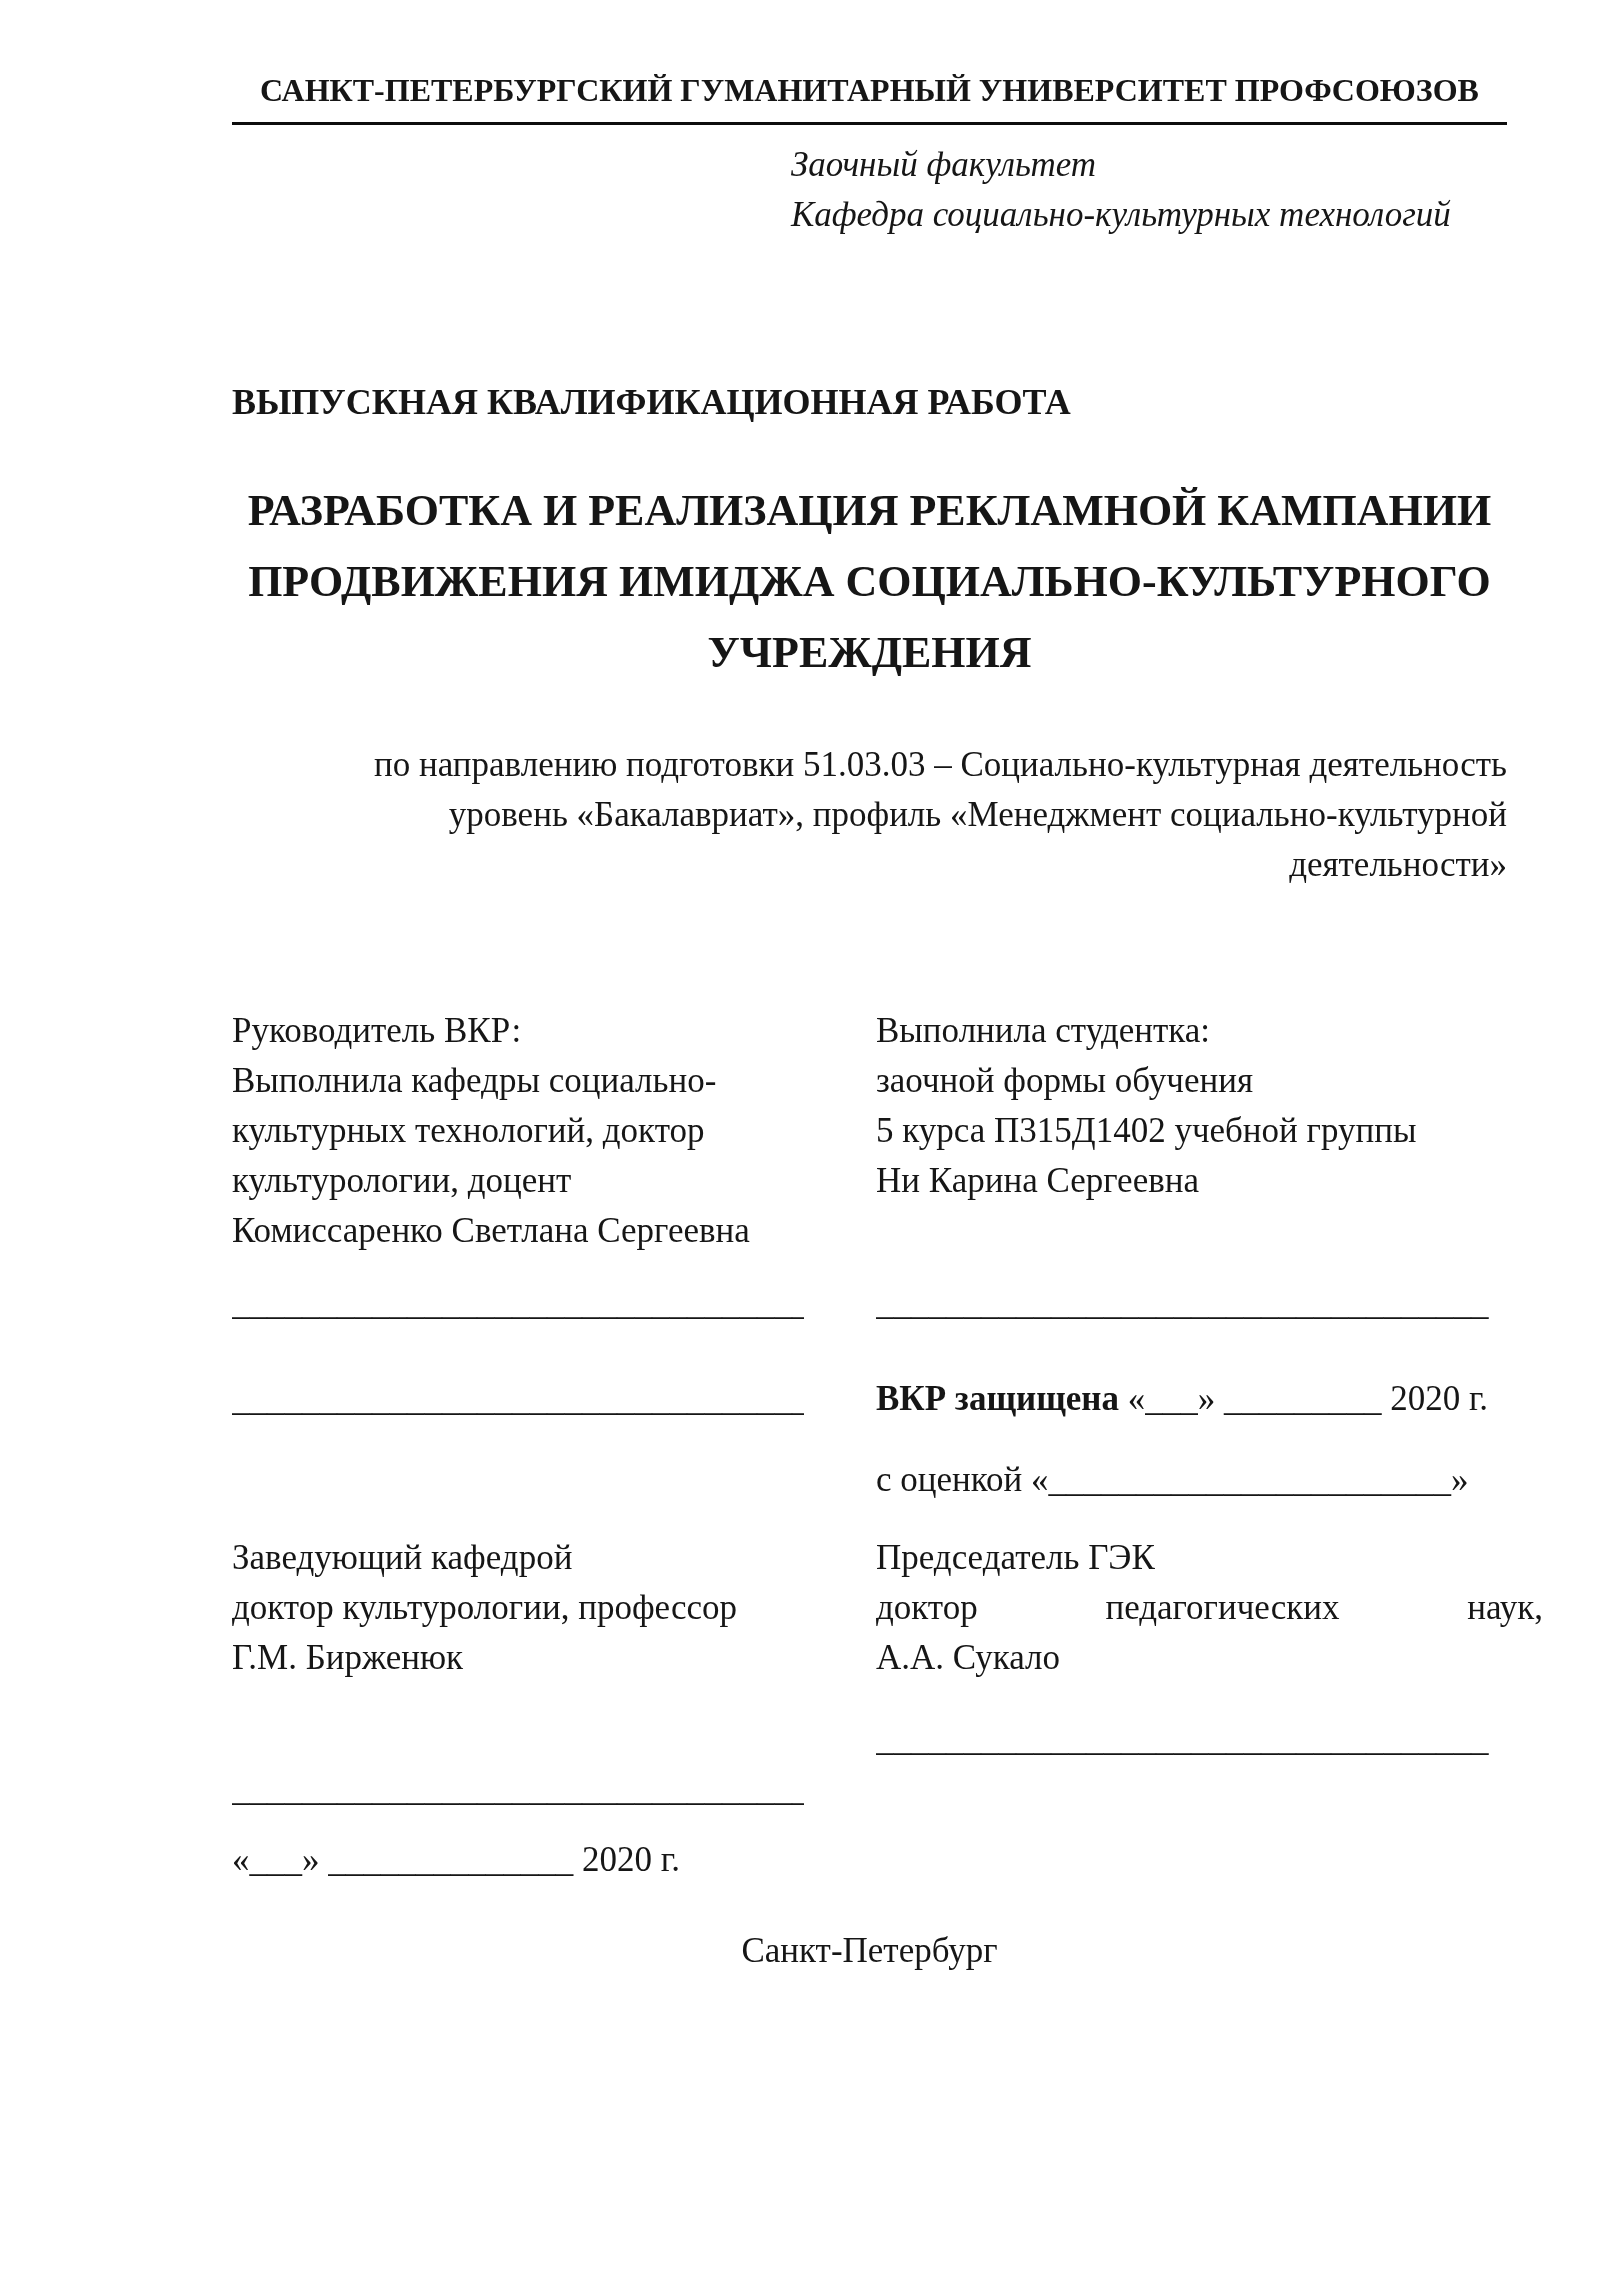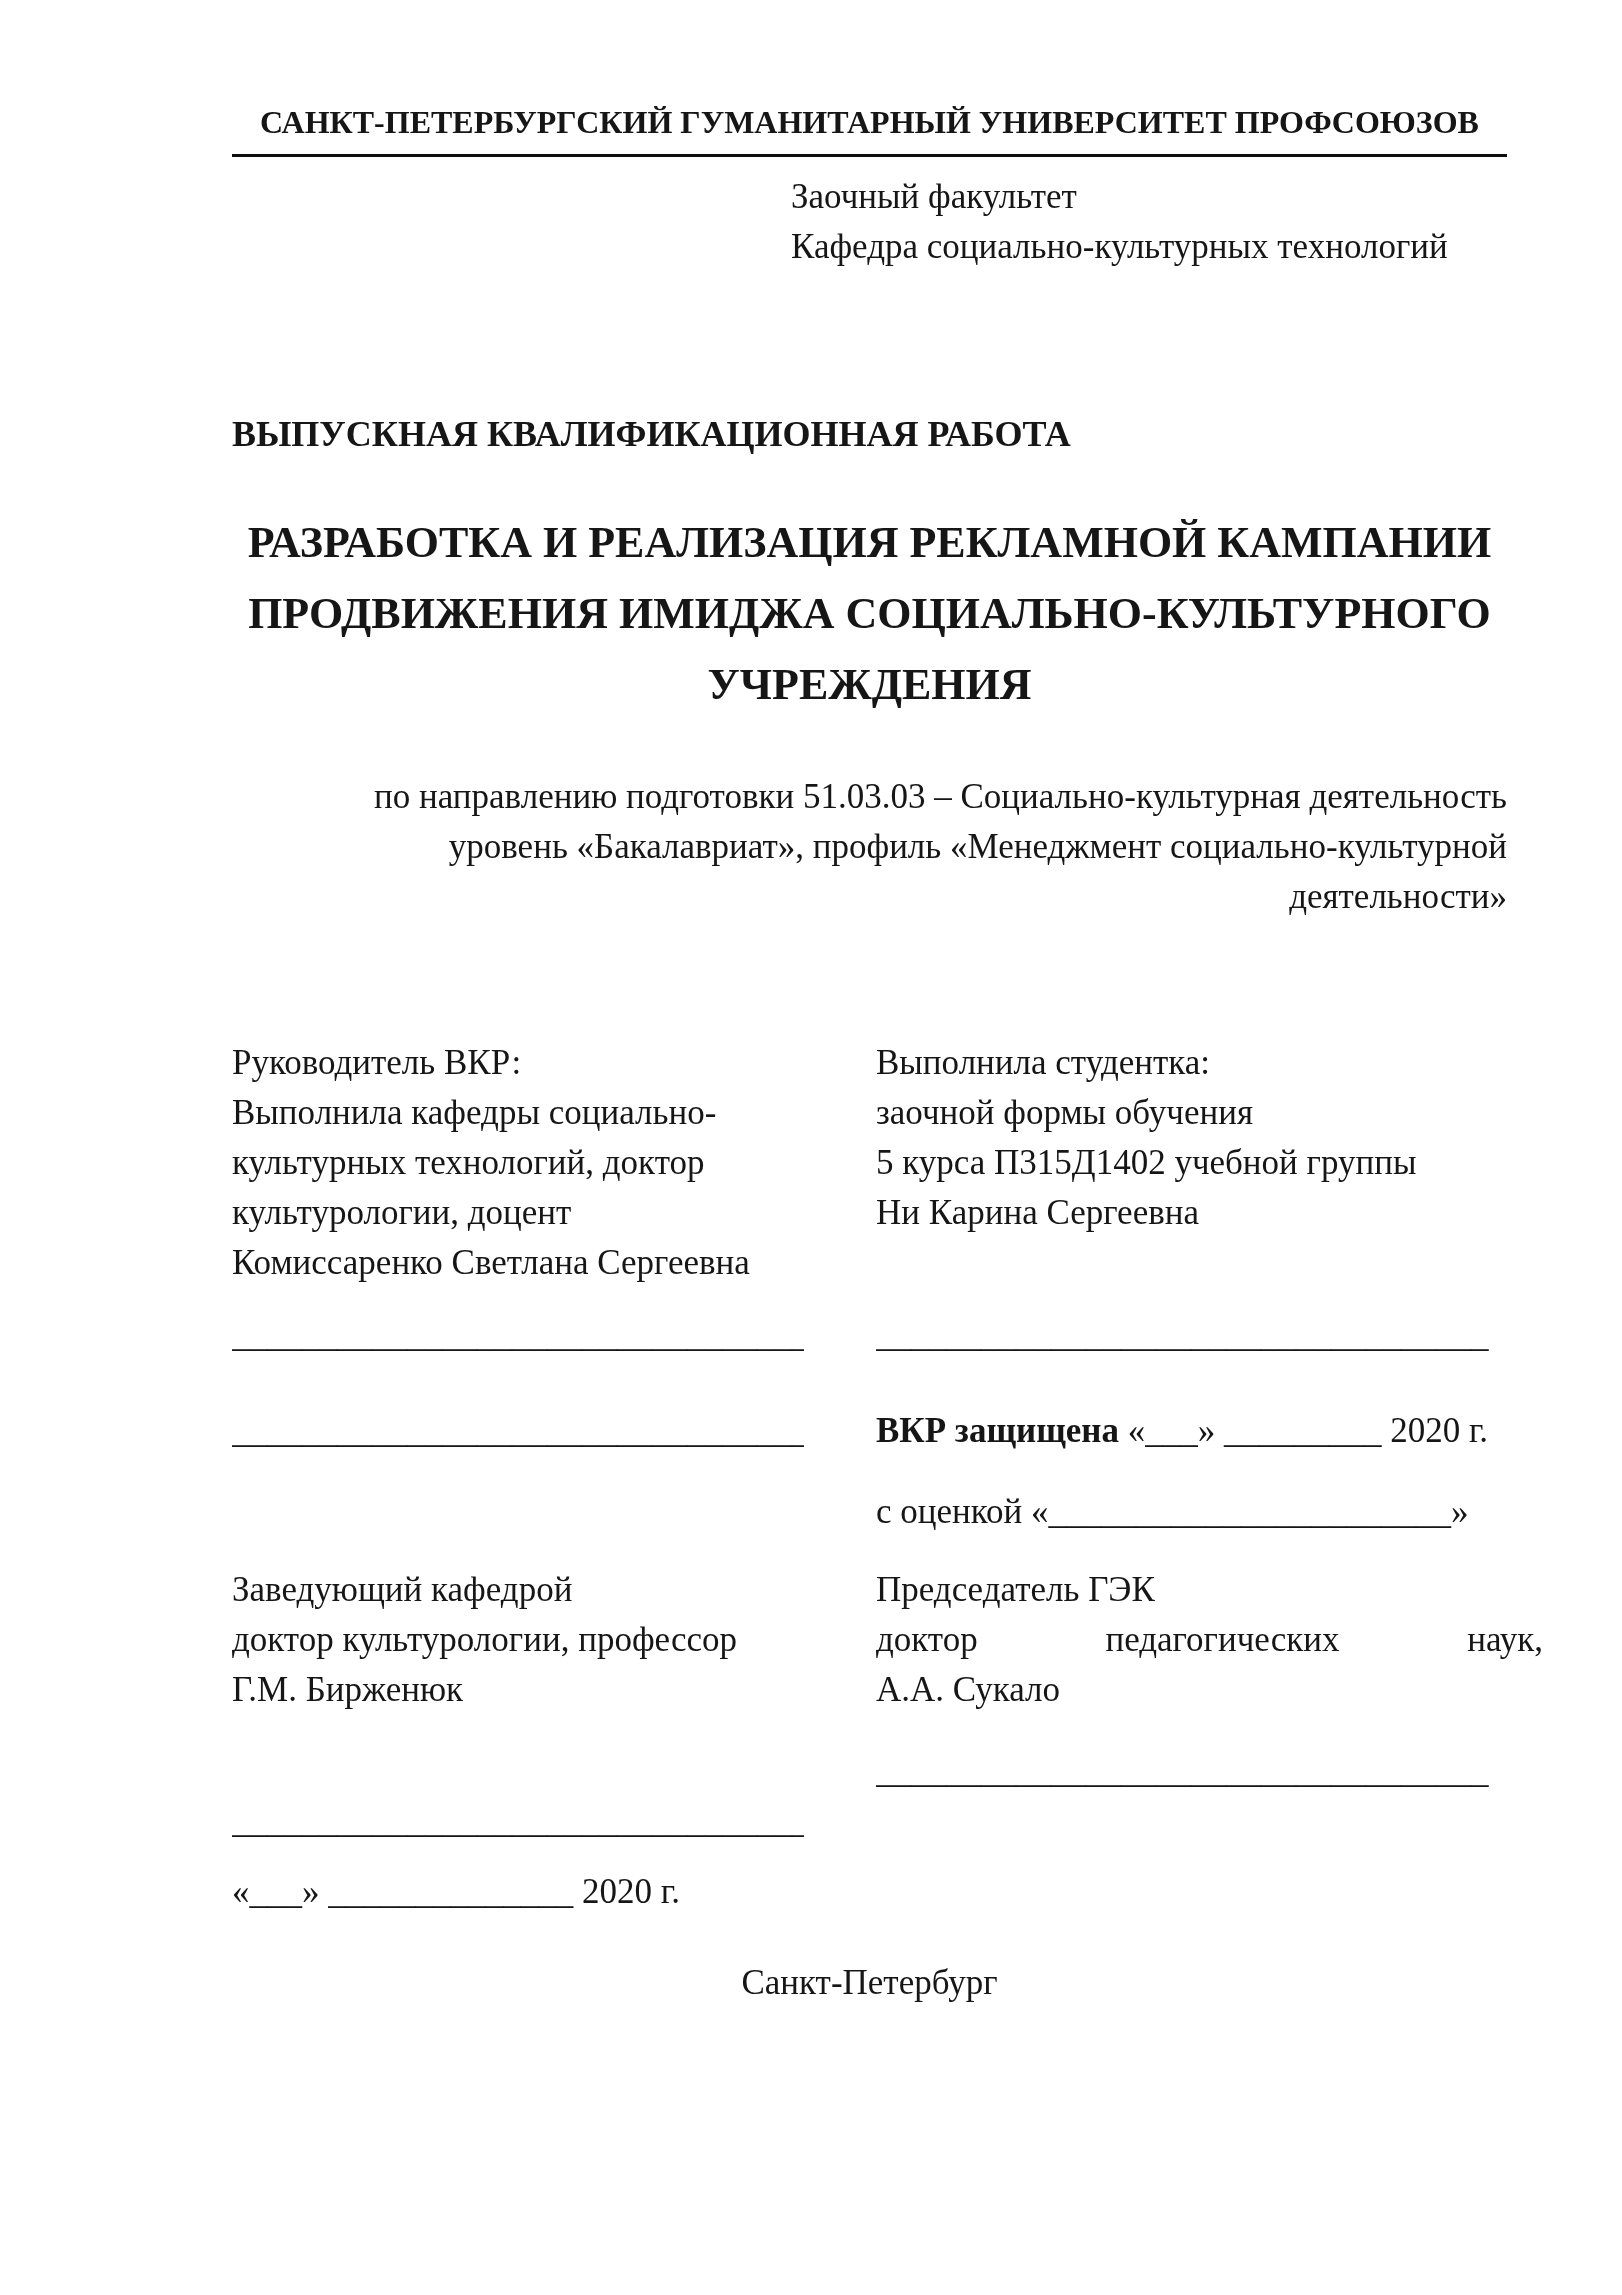--- a/index.html
+++ b/index.html
@@ -9,35 +9,36 @@
     background: #ffffff;
     font-family: "Liberation Serif", "DejaVu Serif", serif;
     color: #161616;
     font-size: 35px;
     overflow: hidden;
   }
   .page {
     box-sizing: border-box;
     width: 1623px;
     height: 2106px;
-    padding: 104px 116px 0 232px;
+    padding: 72px 116px 0 232px;
     position: relative;
     background: #ffffff;
   }
   .university {
     font-weight: bold;
     text-align: center;
     font-size: 32px;
     white-space: nowrap;
     padding-bottom: 12.6px;
     border-bottom: 3.9px solid #0d0d0d;
   }
   .dept-block {
     margin: 15.7px 0 0 559px;
     line-height: 50px;
+    font-style: italic;
   }
   .work-type {
     margin-top: 141px;
     text-align: left;
     font-weight: bold;
     font-size: 36px;
   }
   .thesis-title {
     margin-top: 52px;
     text-align: center;

